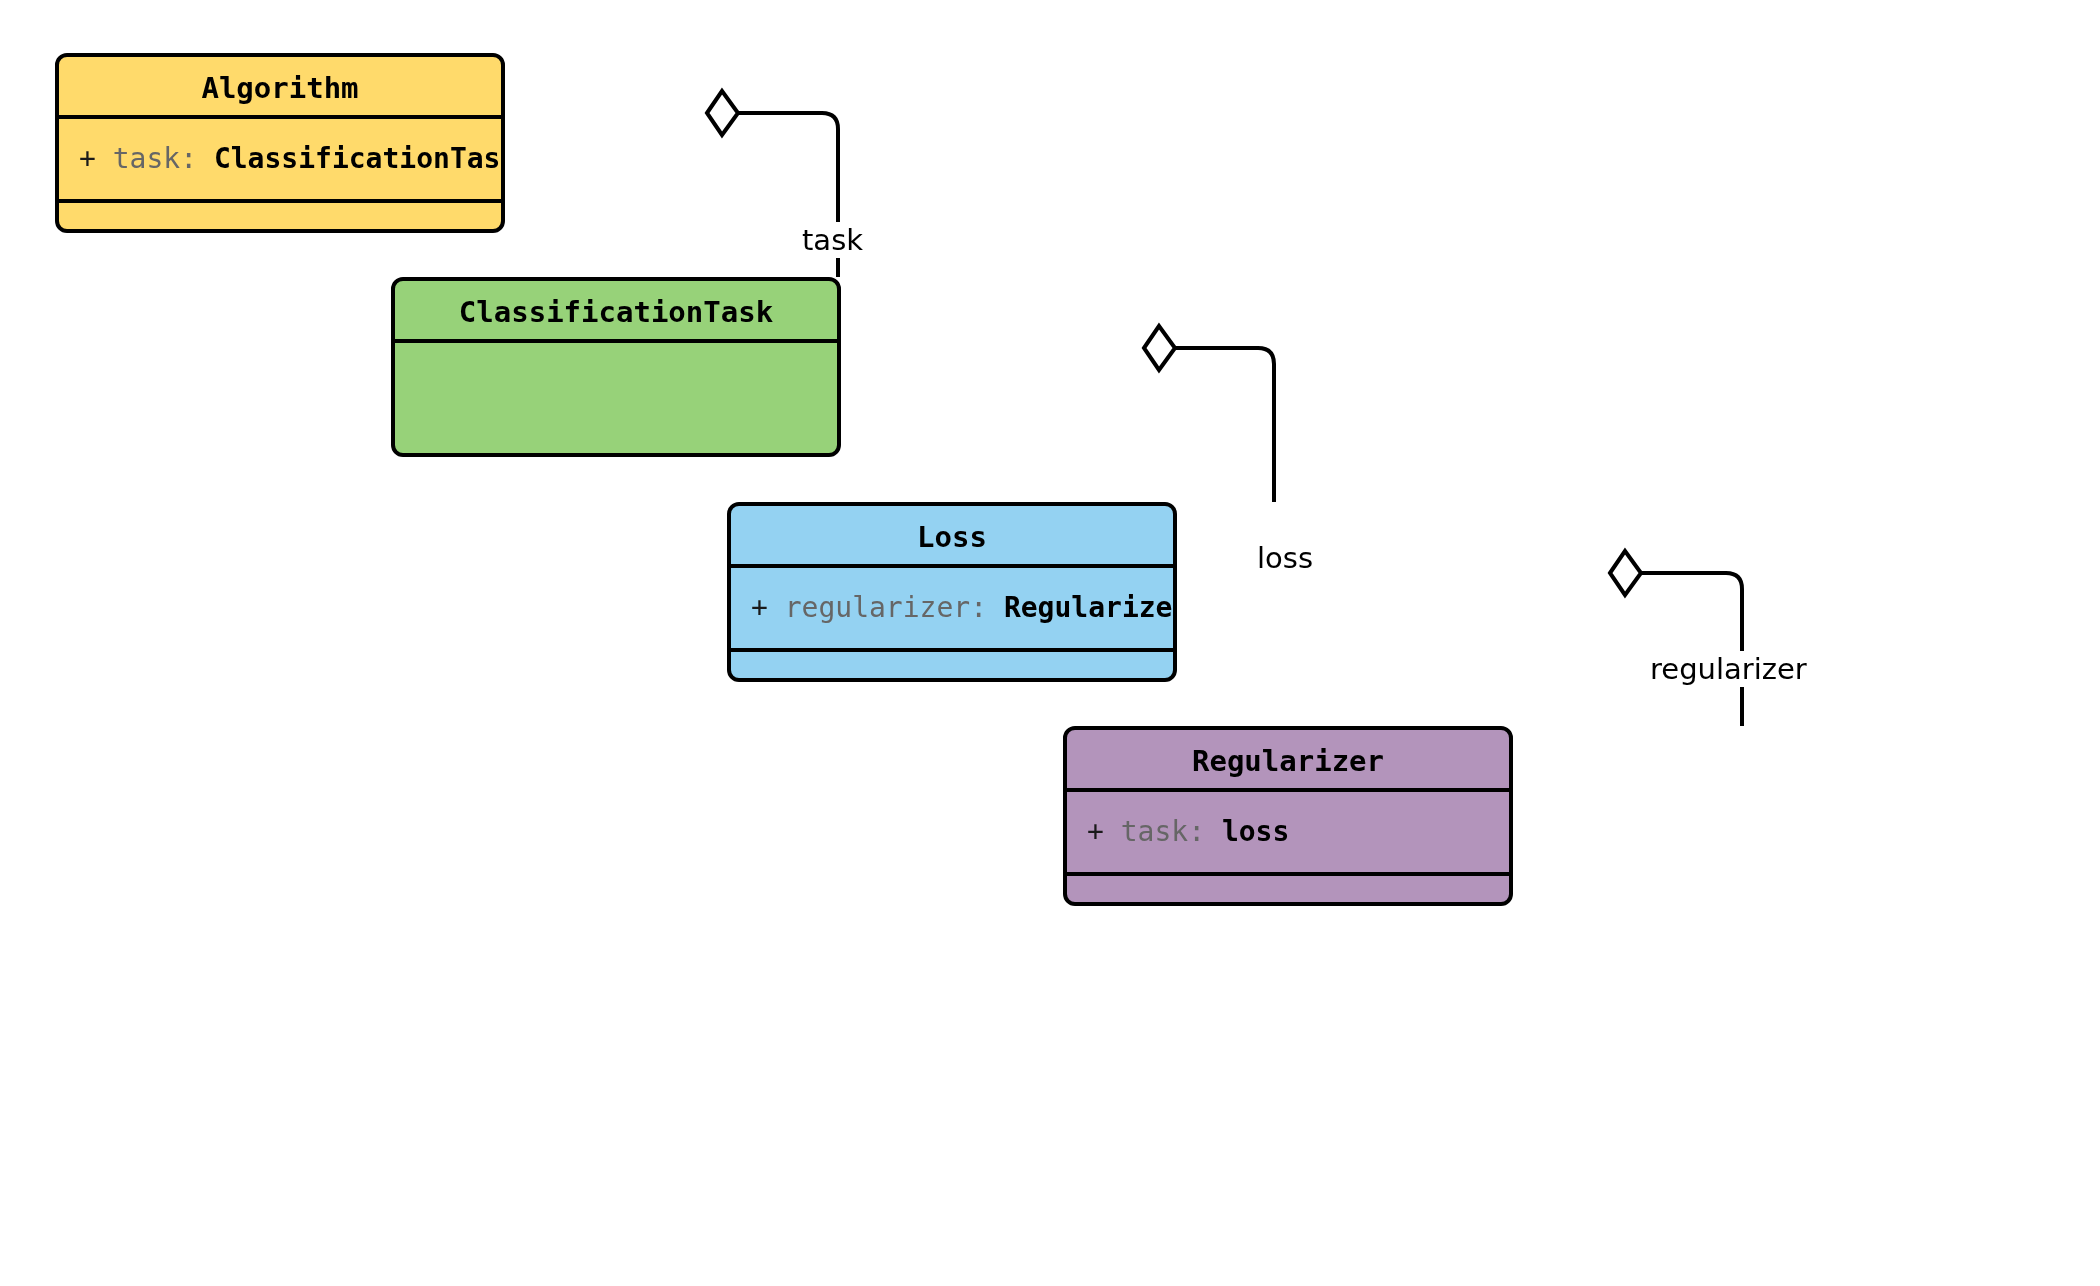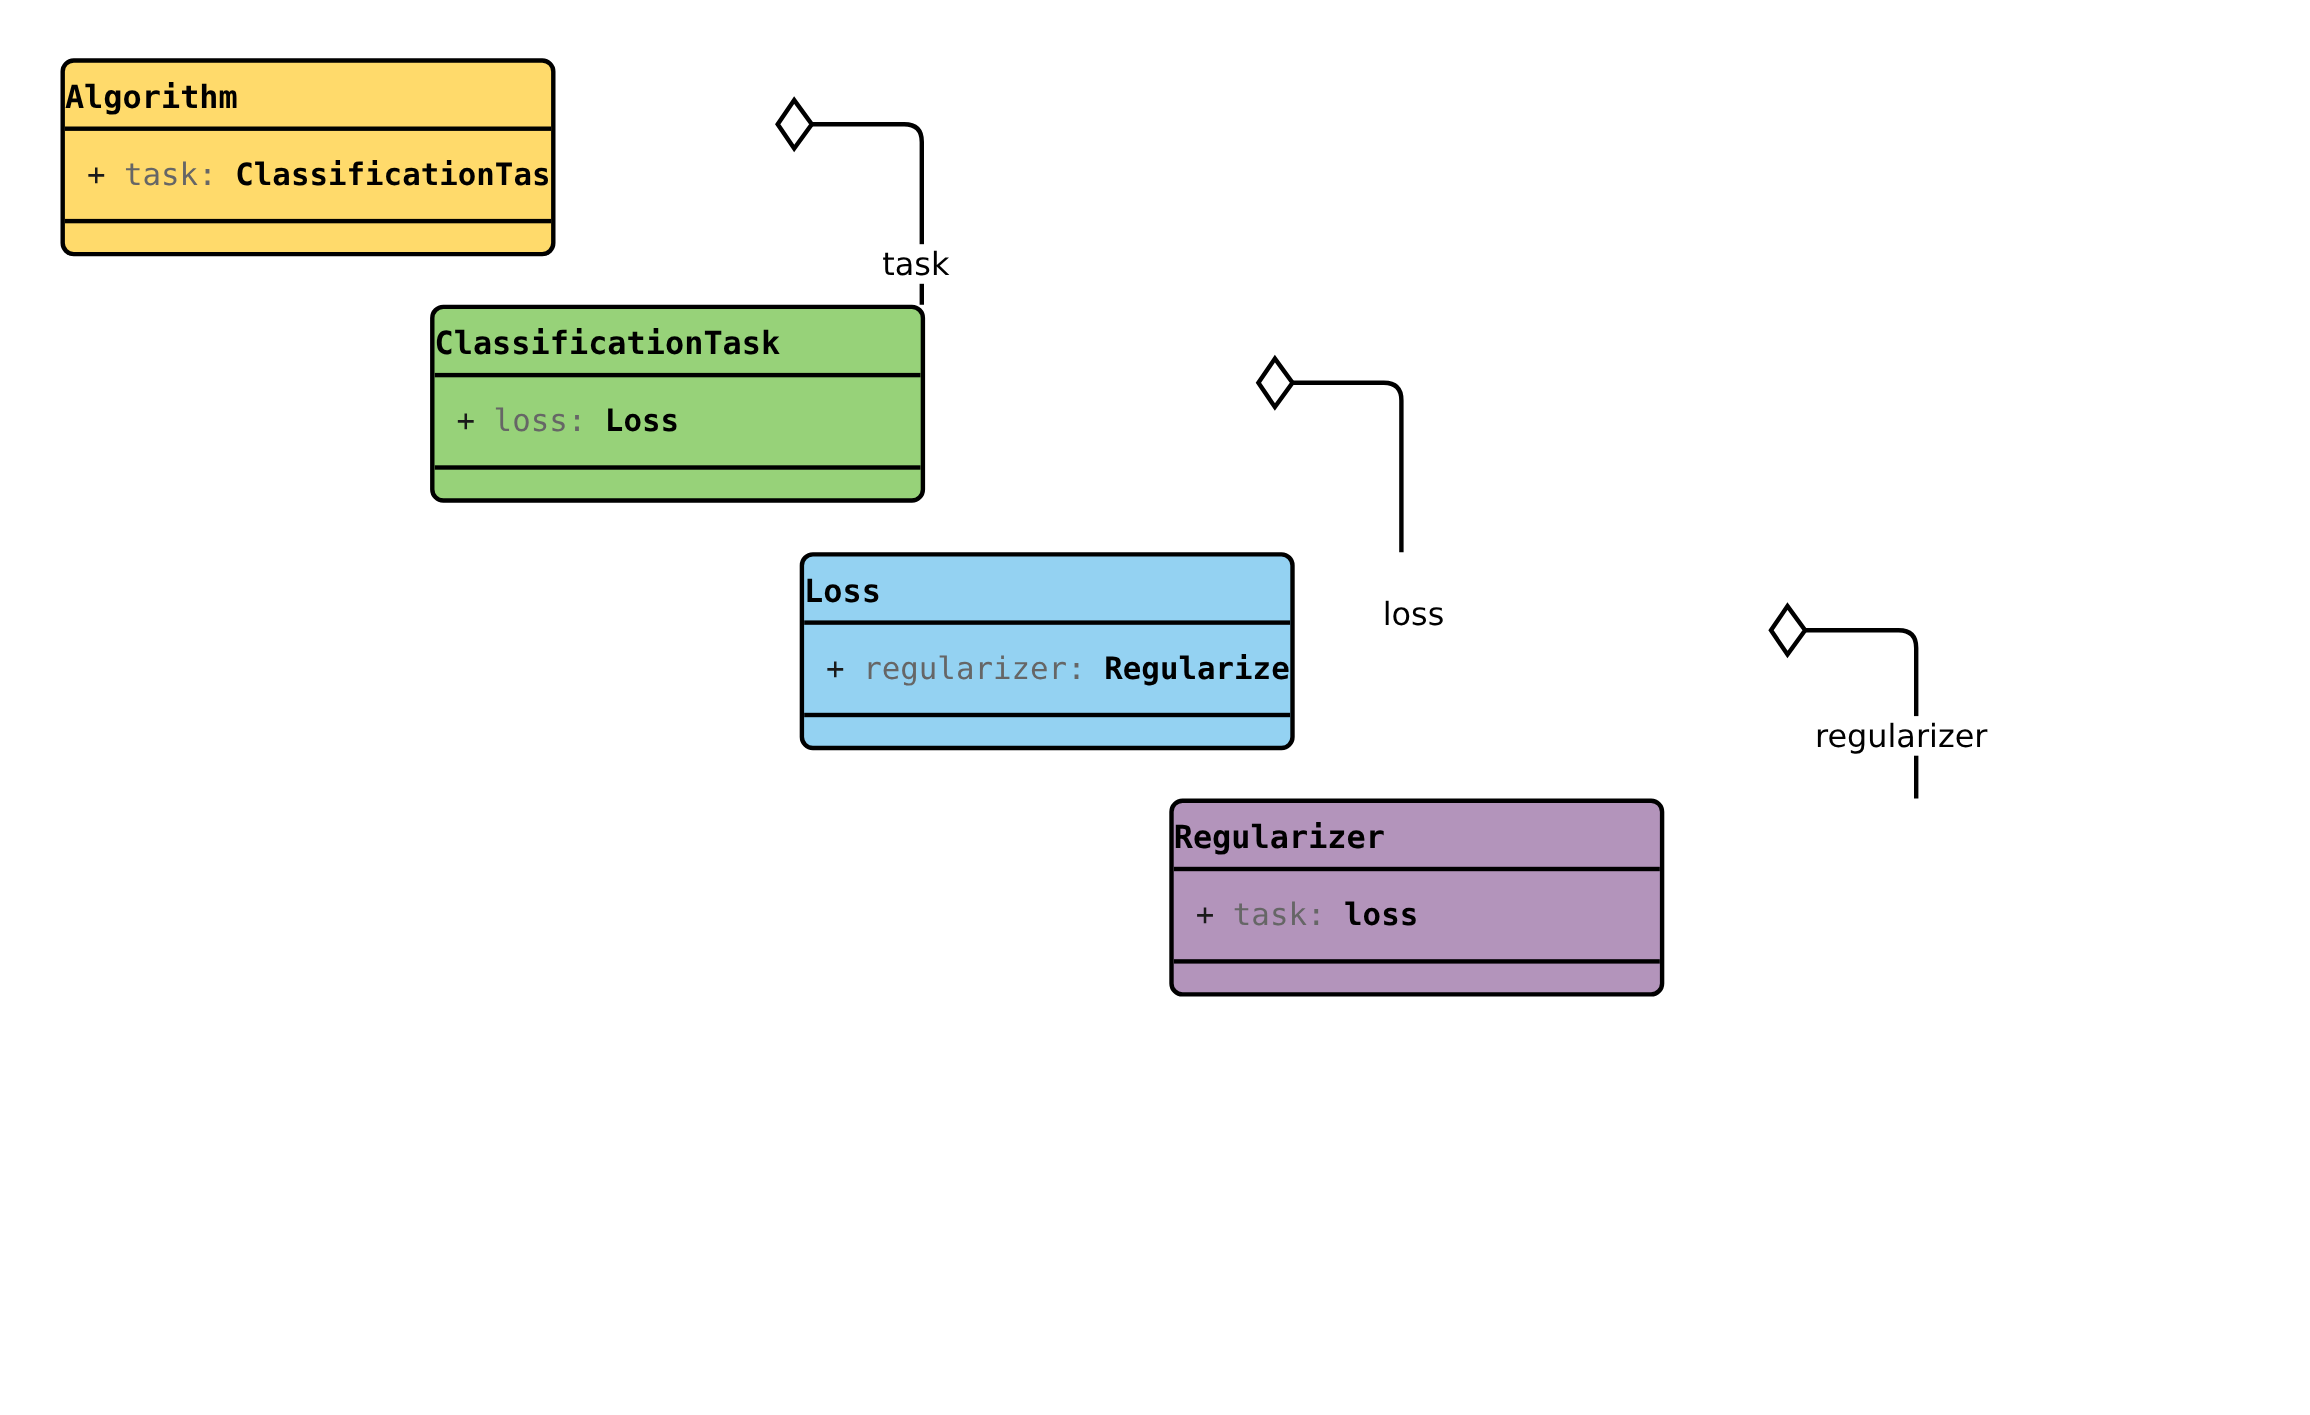--- a/index.html
+++ b/index.html
@@ -21,21 +21,21 @@
     box-sizing: border-box;
     border: 4px solid #000000;
     border-radius: 12px;
     overflow: hidden;
     z-index: 5;
   }
   .uml-title {
     box-sizing: border-box;
     height: 62px;
     line-height: 62px;
-    text-align: left;
+    text-align: center;
     font-family: "DejaVu Sans Mono", monospace;
     font-weight: bold;
     font-size: 29px;
     color: #000000;
     border-bottom: 4px solid #000000;
     white-space: nowrap;
   }
   .uml-attrs {
     box-sizing: border-box;
     height: 84px;
@@ -128,25 +128,20 @@
     <div class="uml-attrs">
       <div class="attr-row">
         <span class="attr-vis">+ </span><span class="attr-name">task</span><span class="attr-colon">:</span> <span class="attr-type">ClassificationTask</span>
       </div>
     </div>
     <div class="uml-methods"></div>
   </div>
 
   <div class="uml-class" style="left:391px; top:277px; width:450px; height:180px; background:#97d279;">
     <div class="uml-title">ClassificationTask</div>
-    <div class="uml-attrs">
-      <div class="attr-row">
-        <span class="attr-vis">+ </span><span class="attr-name">loss</span><span class="attr-colon">:</span> <span class="attr-type">Loss</span>
-      </div>
-    </div>
     <div class="uml-methods"></div>
   </div>
 
   <div class="uml-class" style="left:727px; top:502px; width:450px; height:180px; background:#94d2f2;">
     <div class="uml-title">Loss</div>
     <div class="uml-attrs">
       <div class="attr-row">
         <span class="attr-vis">+ </span><span class="attr-name">regularizer</span><span class="attr-colon">:</span> <span class="attr-type">Regularizer</span>
       </div>
     </div>

